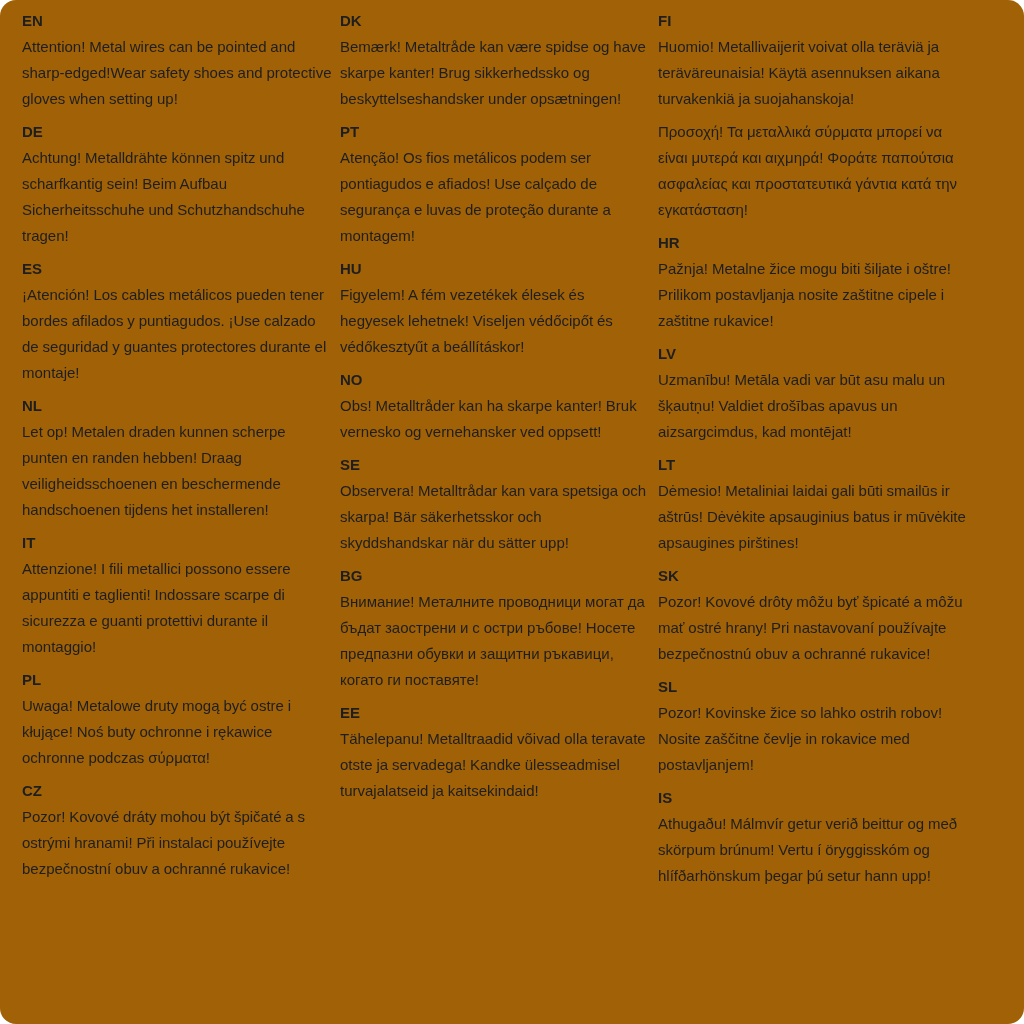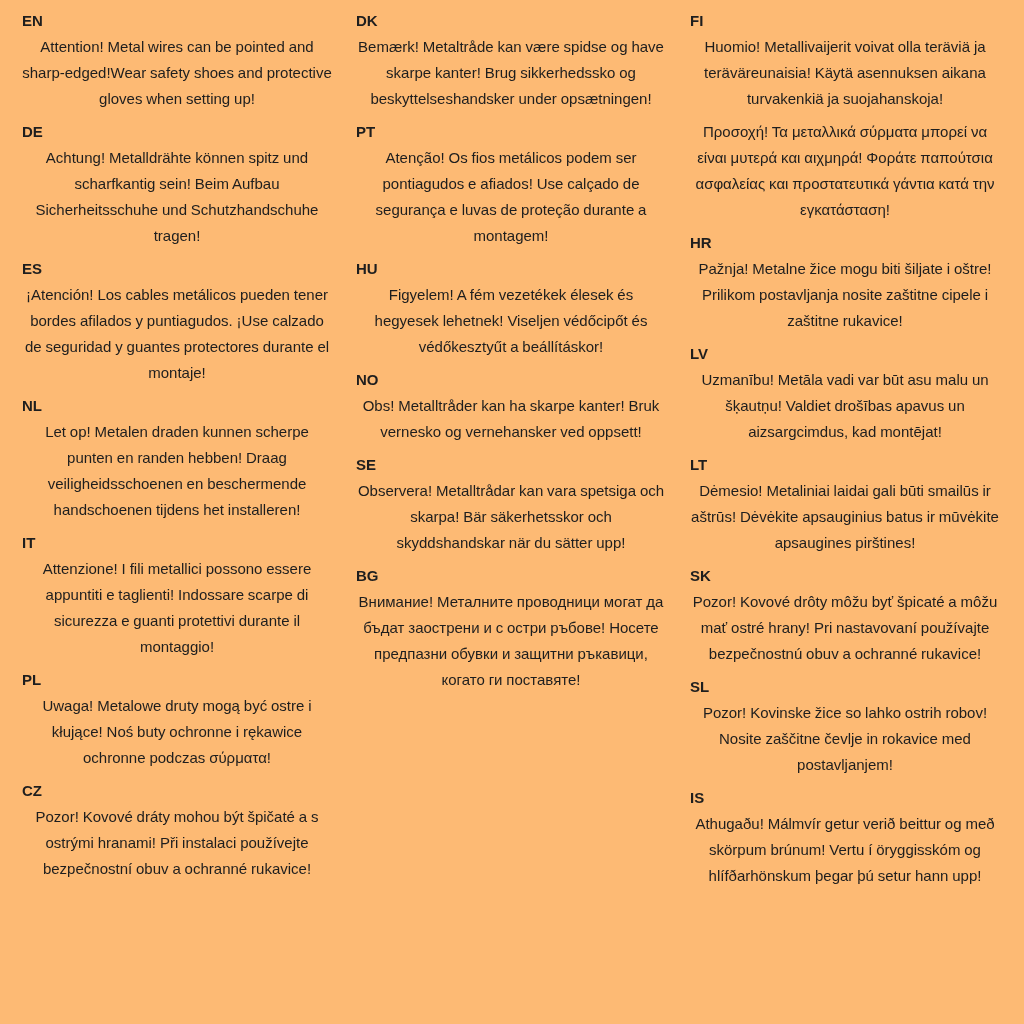--- a/index.html
+++ b/index.html
@@ -8,44 +8,45 @@
     background: #ffffff;
     color: #1e1e1e;
     font-family: "Liberation Sans", "DejaVu Sans", sans-serif;
   }
   .page {
     width: 1024px;
     height: 1024px;
     box-sizing: border-box;
     padding: 8px 14px 0 22px;
     display: flex;
-    gap: 24px;
+    gap: 8px;
     overflow: hidden;
-    background: #fdba74;
+    background: #a16207;
+    border-radius: 16px;
   }
   .col {
     flex: 0 0 310px;
     width: 310px;
   }
   .entry {
     margin: 0 0 7px 0;
   }
   .code {
     font-size: 15px;
     font-weight: bold;
     line-height: 26px;
     margin: 0;
     padding: 0;
   }
   .text {
     font-size: 15px;
     line-height: 26px;
     margin: 0;
     padding: 0;
-    text-align: center;
+    text-align: left;
     word-spacing: -0.3px;
   }
 </style>
 </head>
 <body>
 
 <div class="page">
   <div class="col">
       <section class="entry">
         <h2 class="code">EN</h2>
@@ -94,20 +95,24 @@
         <p class="text">Obs! Metalltråder kan ha skarpe kanter! Bruk vernesko og vernehansker ved oppsett!</p>
       </section>
       <section class="entry">
         <h2 class="code">SE</h2>
         <p class="text">Observera! Metalltrådar kan vara spetsiga och skarpa! Bär säkerhetsskor och skyddshandskar när du sätter upp!</p>
       </section>
       <section class="entry">
         <h2 class="code">BG</h2>
         <p class="text">Внимание! Металните проводници могат да бъдат заострени и с остри ръбове! Носете предпазни обувки и защитни ръкавици, когато ги поставяте!</p>
       </section>
+      <section class="entry">
+        <h2 class="code">EE</h2>
+        <p class="text">Tähelepanu! Metalltraadid võivad olla teravate otste ja servadega! Kandke ülesseadmisel turvajalatseid ja kaitsekindaid!</p>
+      </section>
     </div>
   <div class="col">
       <section class="entry">
         <h2 class="code">FI</h2>
         <p class="text">Huomio! Metallivaijerit voivat olla teräviä ja teräväreunaisia! Käytä asennuksen aikana turvakenkiä ja suojahanskoja!</p>
       </section>
       <section class="entry">
         <p class="text">Προσοχή! Τα μεταλλικά σύρματα μπορεί να είναι μυτερά και αιχμηρά! Φοράτε παπούτσια ασφαλείας και προστατευτικά γάντια κατά την εγκατάσταση!</p>
       </section>
       <section class="entry">

